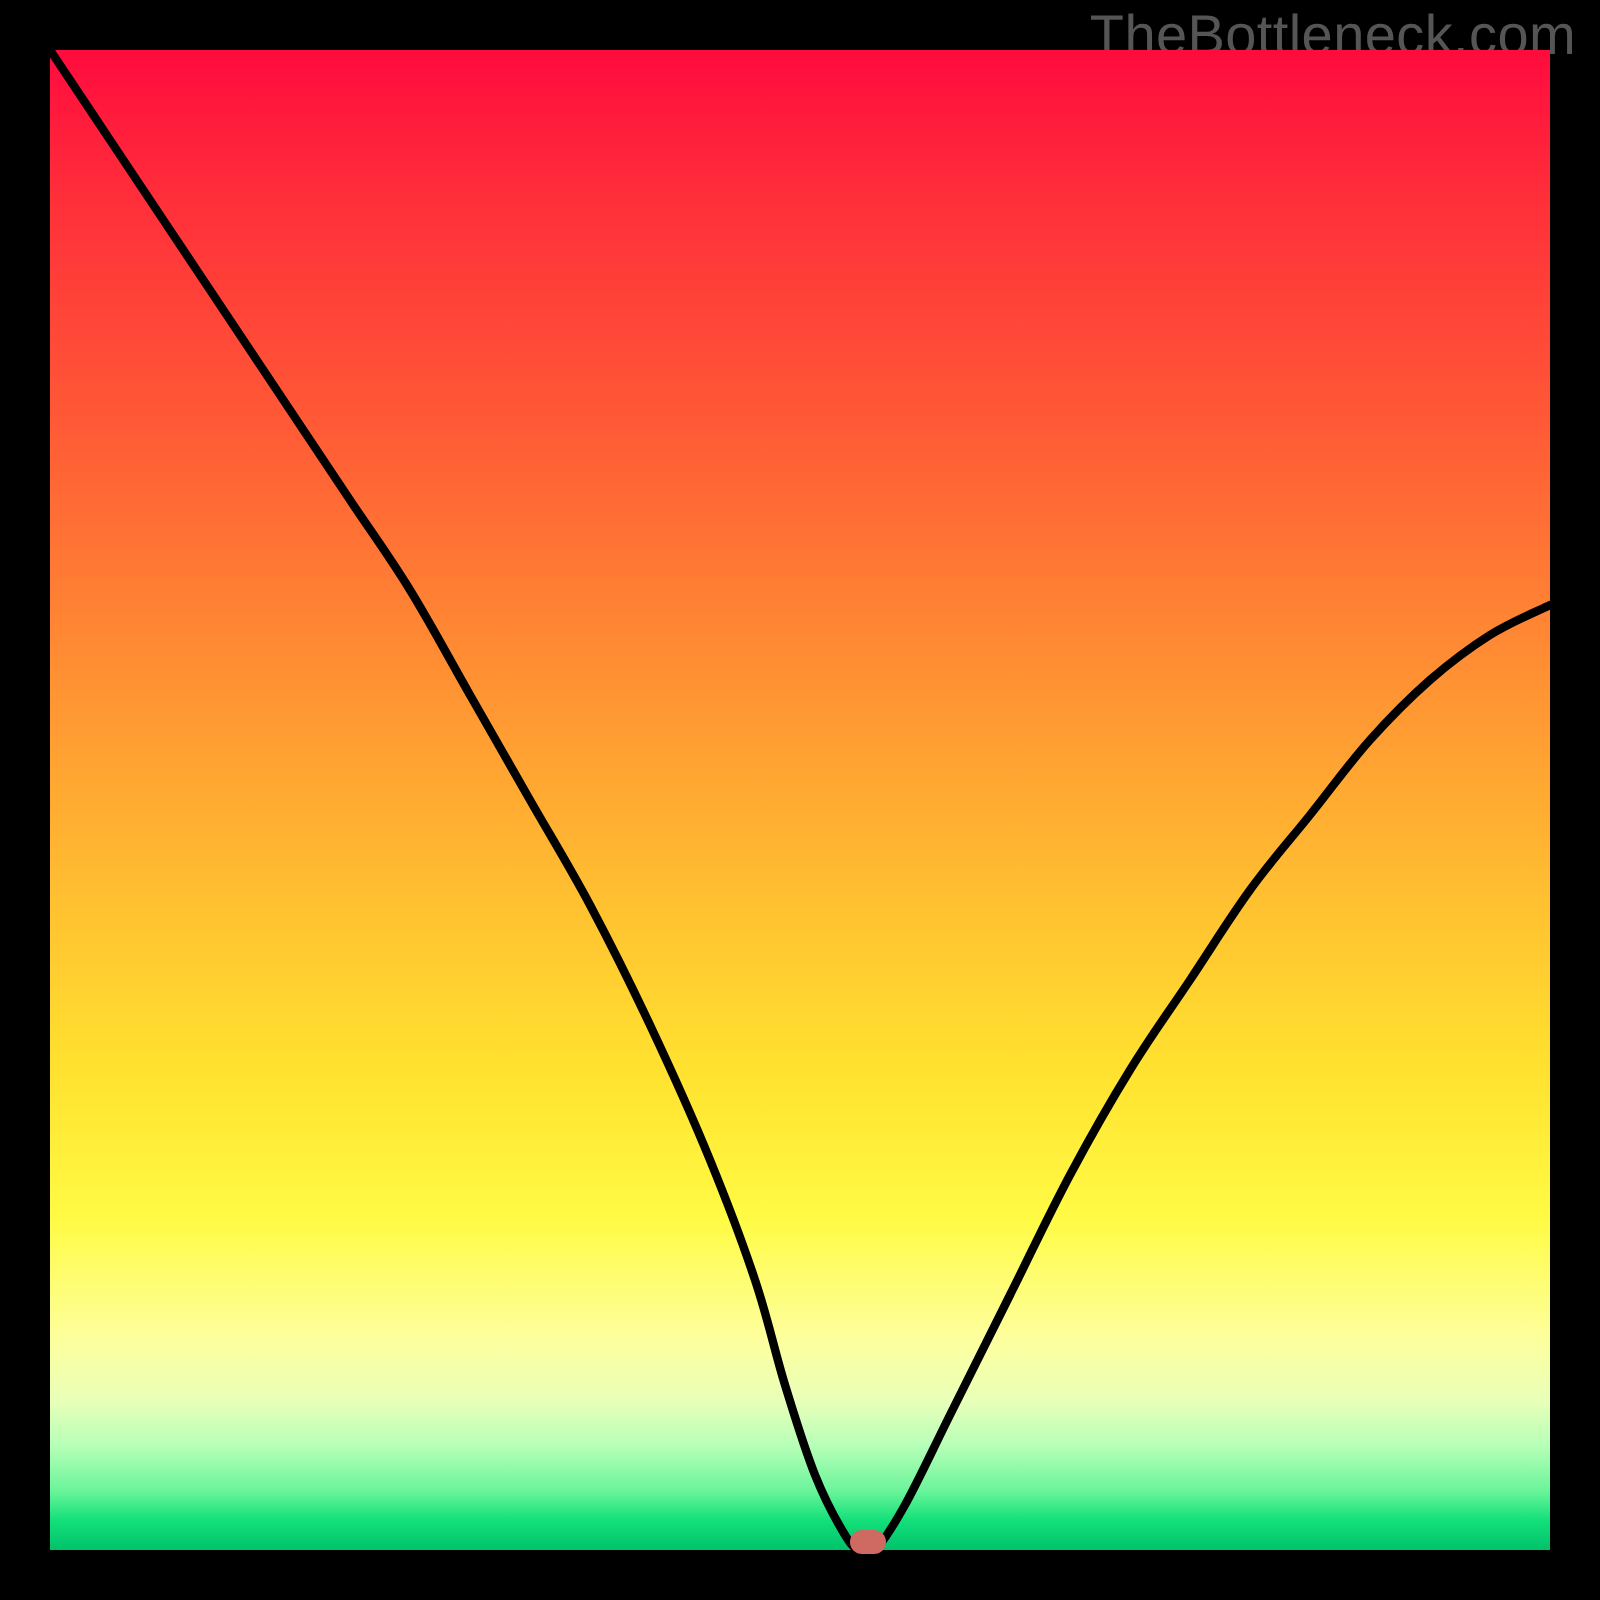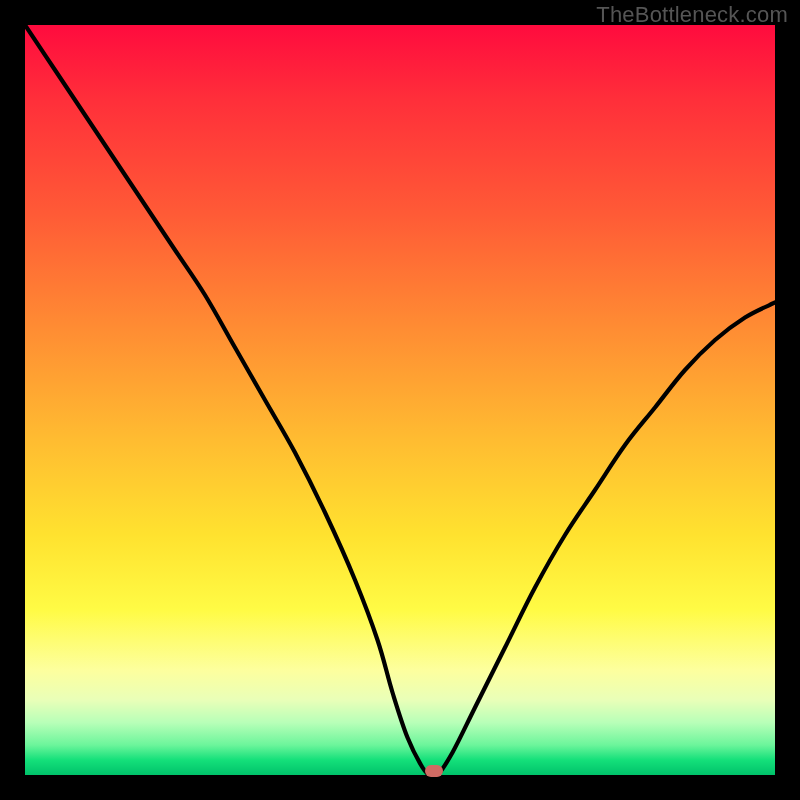--- a/index.html
+++ b/index.html
@@ -15,21 +15,21 @@
     position: relative;
     width: 800px;
     height: 800px;
     background: #000;
   }
   .watermark {
     position: absolute;
     top: 2px;
     right: 12px;
     color: #555;
-    font-size: 22px;
+    font-size: 28px;
     font-weight: 500;
     letter-spacing: 0.2px;
     user-select: none;
   }
   .plot {
     position: absolute;
     left: 25px;
     top: 25px;
     width: 750px;
     height: 750px;

